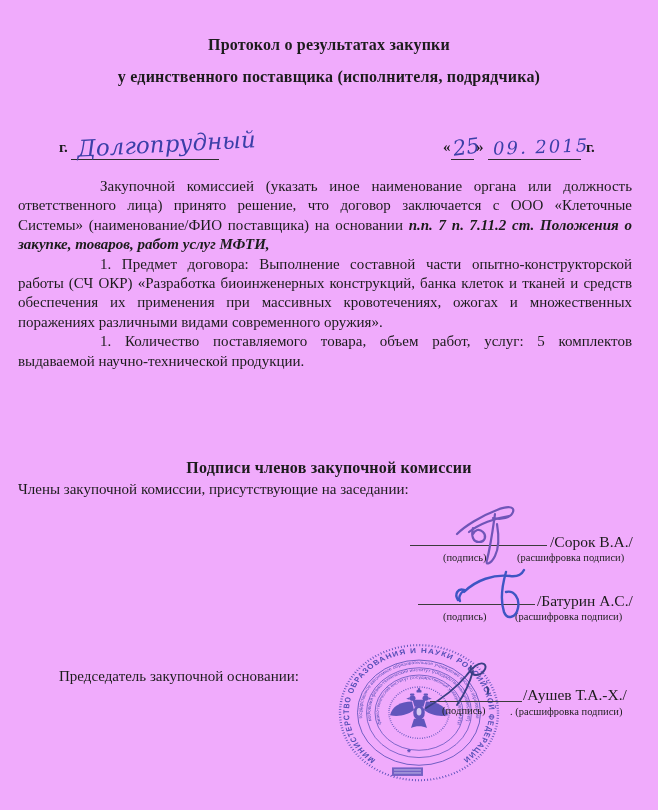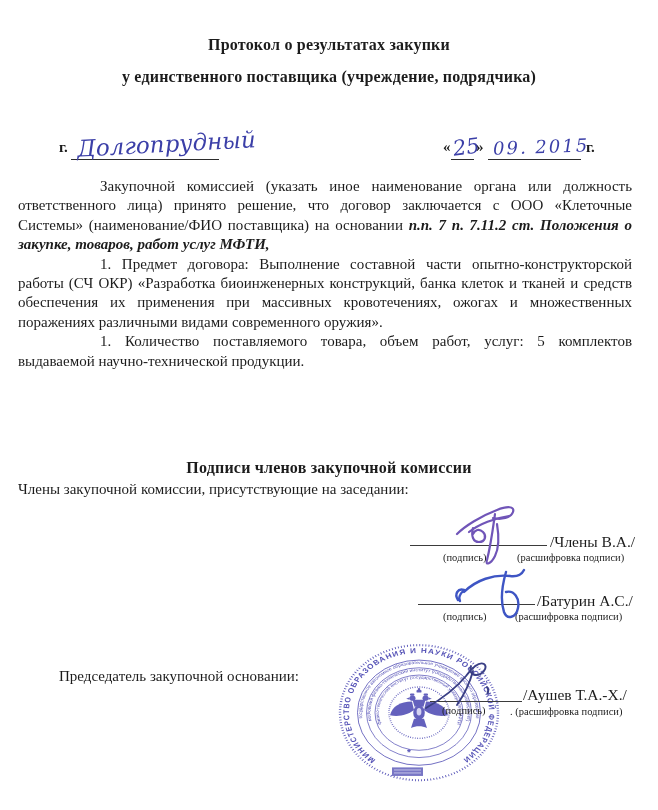--- a/index.html
+++ b/index.html
@@ -1,18 +1,18 @@
 <!DOCTYPE html>
 <html><head>
 <meta charset="utf-8">
 <style>
   html,body{margin:0;padding:0;background:#e8e8e8;}
   .page{
     position:relative;width:658px;height:810px;margin:0 auto;
-    background:#ffffff;overflow:hidden;
+    background:#f0abfc;overflow:hidden;
     font-family:"Liberation Serif","DejaVu Serif",serif;
     color:#1c1c1c;
   }
   .abs{position:absolute;}
   .title{width:658px;text-align:center;font-weight:bold;font-size:16px;letter-spacing:.2px;}
   .bodytext{
     left:18px;top:177px;width:614px;
     font-size:15px;line-height:19.4px;text-align:justify;
   }
   .bodytext p{margin:0;text-indent:82px;}
@@ -28,21 +28,21 @@
   .z2{z-index:2;}
   .z3{z-index:3;}
   svg{display:block;}
 </style>
 </head>
 <body>
 
 <div class="page">
 
   <div class="abs title" style="top:36px;">Протокол о результатах закупки</div>
-  <div class="abs title" style="top:68px;">у единственного поставщика (учреждение, подрядчика)</div>
+  <div class="abs title" style="top:68px;">у единственного поставщика (исполнителя, подрядчика)</div>
 
   <div class="abs plainlabel" style="left:59px;top:139px;font-weight:600;">г.</div>
   <div class="abs" style="left:71px;top:142px;width:148px;height:17px;border-bottom:1.6px solid #2c2c2c;">
     <span class="abs hw" style="left:6px;top:-11px;font-size:23px;transform:rotate(-3deg);">Долгопрудный</span>
   </div>
 
   <div class="abs plainlabel" style="left:443px;top:139px;font-weight:600;">«</div>
   <div class="abs" style="left:451px;top:142px;width:23px;height:17px;border-bottom:1.6px solid #2c2c2c;">
     <span class="abs hw" style="left:2px;top:-7px;font-size:21px;transform:rotate(-8deg);">25</span>
   </div>
@@ -63,21 +63,21 @@
 
   <svg class="abs z2" style="left:451px;top:498px;" width="75" height="72" viewBox="0 0 75 72">
     <g fill="none" stroke="#7055b8" stroke-width="2.2" stroke-linecap="round">
       <path d="M6 36 C 14 28, 30 18, 46 12 C 56 8, 64 8, 62 14 C 60 20, 50 22, 42 20"></path>
       <path d="M22 30 C 20 38, 22 44, 28 44 C 34 44, 36 38, 32 34 C 28 30, 24 32, 22 36"></path>
       <path d="M18 34 C 28 26, 44 20, 58 18"></path>
       <path d="M44 16 C 42 30, 40 46, 36 62 C 34 68, 40 66, 44 58 C 48 50, 48 38, 46 26"></path>
     </g>
   </svg>
   <div class="abs sigline" style="left:410px;top:531px;width:137px;"></div>
-  <div class="abs namestyle" style="left:550px;top:533px;">/Члены В.А./</div>
+  <div class="abs namestyle" style="left:550px;top:533px;">/Сорок В.А./</div>
   <div class="abs smalllabel" style="left:443px;top:552px;">(подпись)</div>
   <div class="abs smalllabel" style="left:517px;top:552px;">(расшифровка подписи)</div>
 
   <svg class="abs z2" style="left:450px;top:568px;" width="80" height="56" viewBox="0 0 80 56">
     <g fill="none" stroke="#3e55c4" stroke-width="2.4" stroke-linecap="round">
       <path d="M8 32 C 4 26, 8 20, 14 22 C 10 26, 8 30, 10 33"></path>
       <path d="M14 24 C 26 12, 44 6, 60 8 C 68 9, 72 6, 74 2"></path>
       <path d="M56 4 C 52 18, 50 32, 54 44 C 57 52, 66 50, 68 40 C 70 30, 64 22, 56 24"></path>
     </g>
   </svg>

